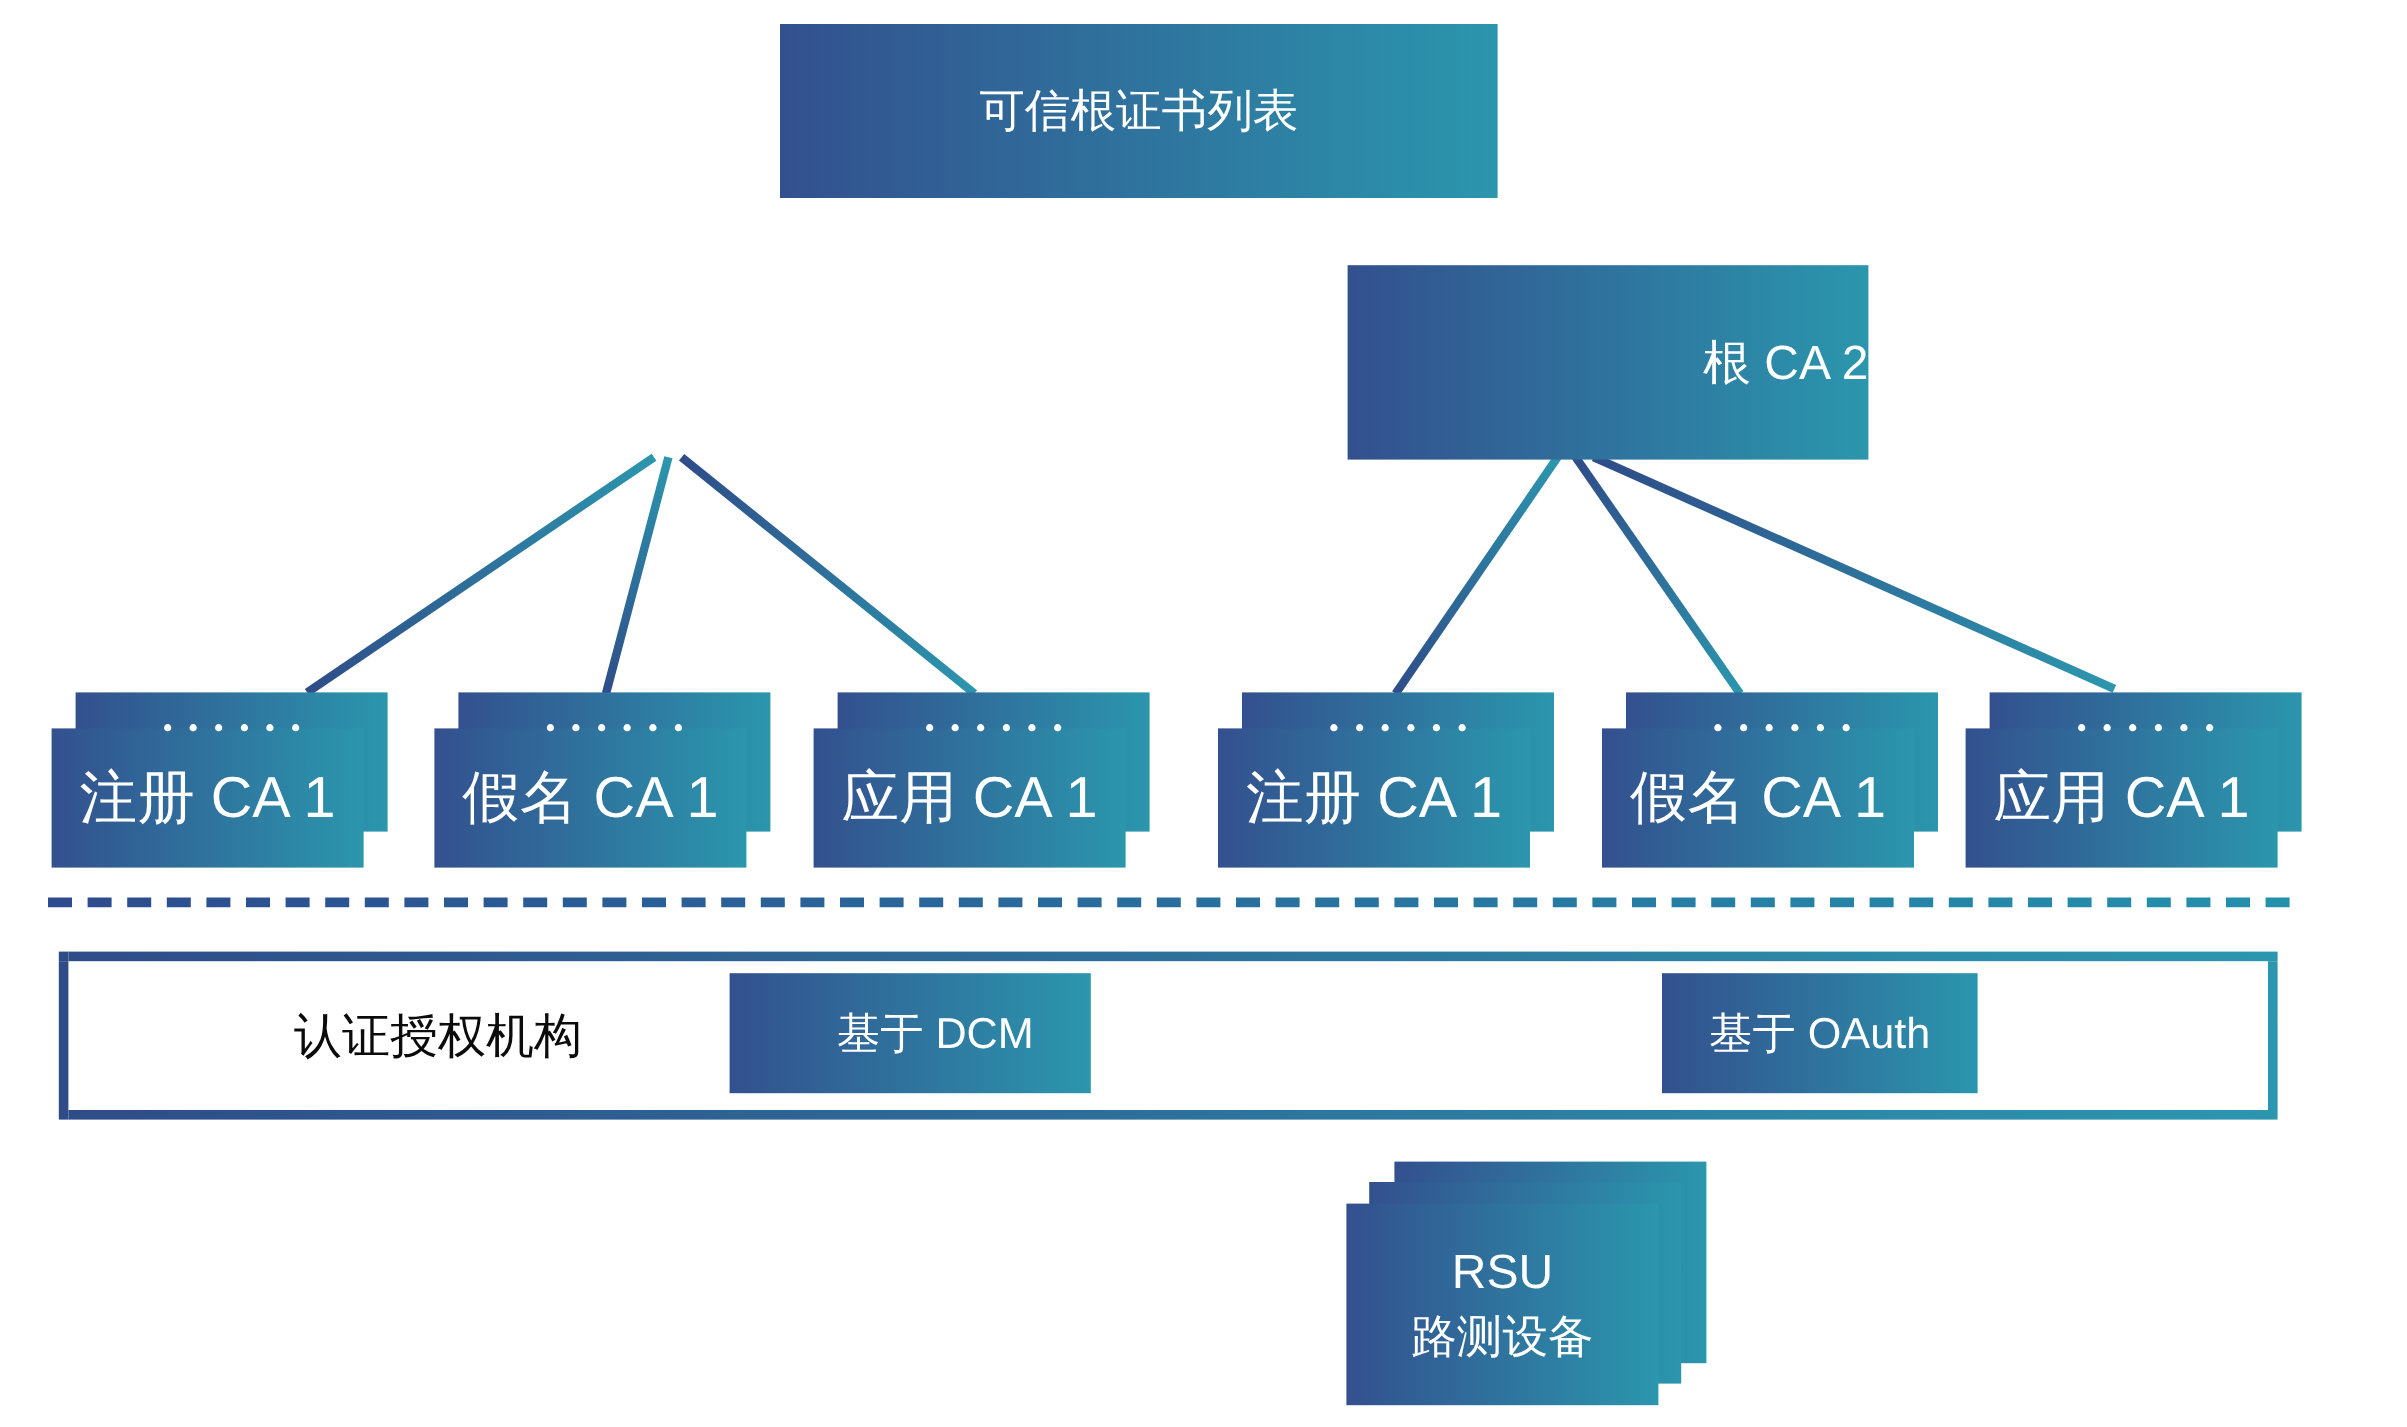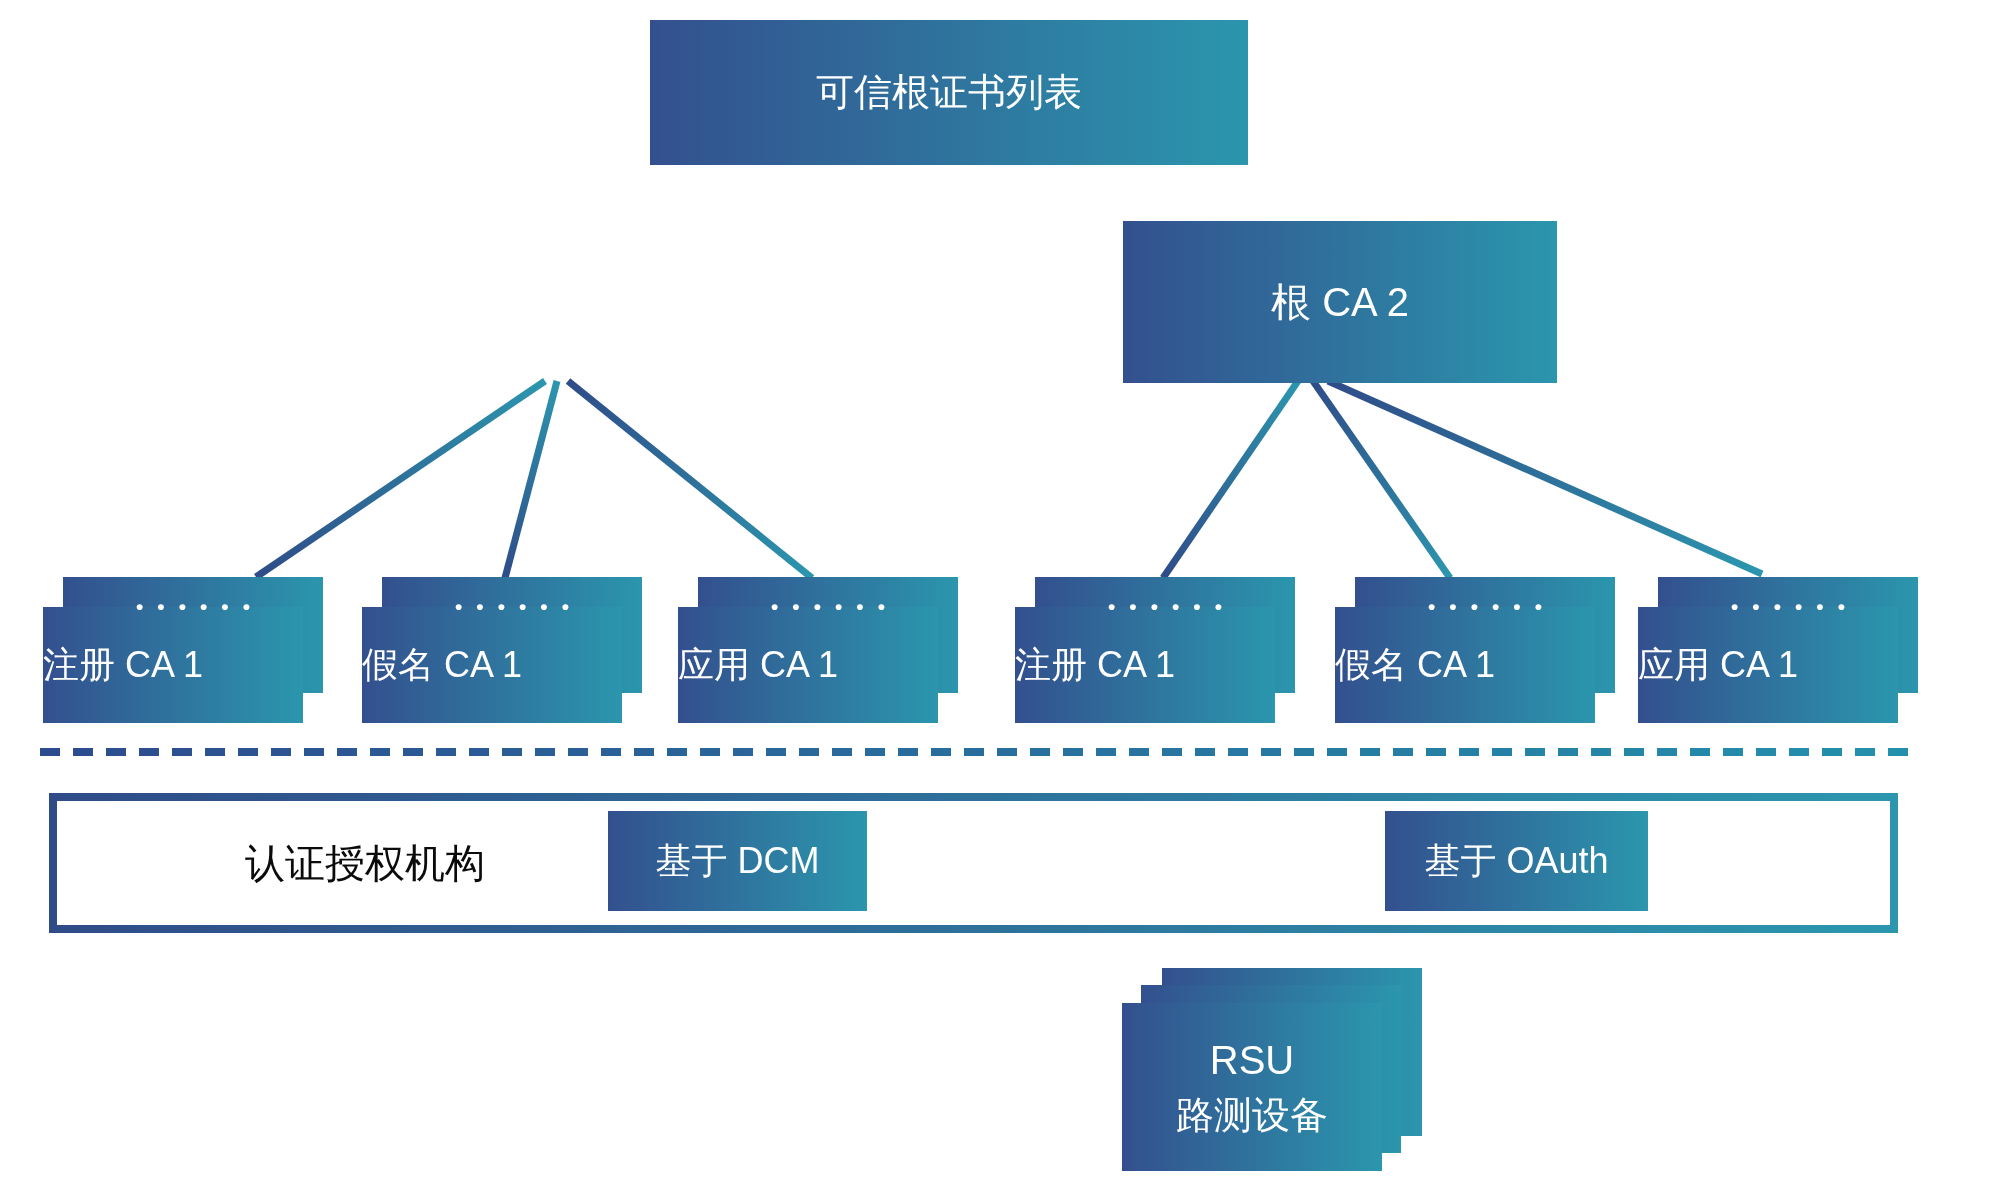--- a/index.html
+++ b/index.html
@@ -12,28 +12,28 @@
   }
   .grad{background:linear-gradient(90deg,#33508e 0%,#2b96ad 100%);}
   .box{
     position:absolute;display:flex;align-items:center;justify-content:center;
     color:#ffffff;text-align:center;
   }
   
   .top-box{left:650px;top:20px;width:598px;height:145px;font-size:38px;}
   
   .root1{left:358px;top:222px;width:430px;height:160px;font-size:40px;}
-  .root2{left:1123px;top:221px;width:434px;height:162px;font-size:40px;}
+  .root2{left:1123px;top:221px;width:434px;height:162px;font-size:40px;justify-content:flex-end;}
   
   .subca{position:absolute;top:607px;width:260px;height:116px;}
   .subca .back{position:absolute;left:20px;top:-30px;width:260px;height:116px;z-index:1;}
   .subca .front{
     position:absolute;left:0;top:0;width:260px;height:116px;z-index:2;
-    display:flex;align-items:center;
-    color:#fff;font-size:36px;
+    display:flex;align-items:center;justify-content:center;
+    color:#fff;font-size:48px;
   }
   .subca .dots{
     position:absolute;left:20px;top:-16px;width:260px;height:32px;z-index:3;
     color:#fff;font-size:21px;letter-spacing:14px;line-height:32px;
     text-align:center;text-indent:14px;font-weight:bold;
   }
   .g1{left:43px;}  .g2{left:362px;} .g3{left:678px;}
   .g4{left:1015px;}.g5{left:1335px;}.g6{left:1638px;}
   
   #lines{position:absolute;left:0;top:0;z-index:0;}
@@ -42,21 +42,21 @@
     position:absolute;left:49px;top:793px;width:1849px;height:140px;
     border:8px solid;border-image:linear-gradient(90deg,#2f4c88,#2c96ae) 1;
     box-sizing:border-box;background:#fff;z-index:2;
   }
   .auth-title{
     position:absolute;left:180px;top:793px;width:370px;height:140px;z-index:3;
     display:flex;align-items:center;justify-content:center;
     font-size:40px;font-weight:normal;color:#0b0b0b;
   }
   .method{position:absolute;top:811px;height:100px;font-size:36px;z-index:3;}
-  .m1{left:608px;width:259px;}
+  .m1{left:608px;width:259px;padding-left:42px;}
   .m2{left:988px;width:261px;}
   .m3{left:1385px;width:263px;}
   
   .device{position:absolute;width:260px;height:168px;}
   .device .layer3{position:absolute;left:40px;top:-35px;width:260px;height:168px;z-index:1;}
   .device .layer2{position:absolute;left:19px;top:-18px;width:260px;height:168px;z-index:2;}
   .device .front{
     position:absolute;left:0;top:0;width:260px;height:168px;z-index:3;
     display:flex;flex-direction:column;align-items:center;justify-content:center;
     gap:14px;color:#fff;

